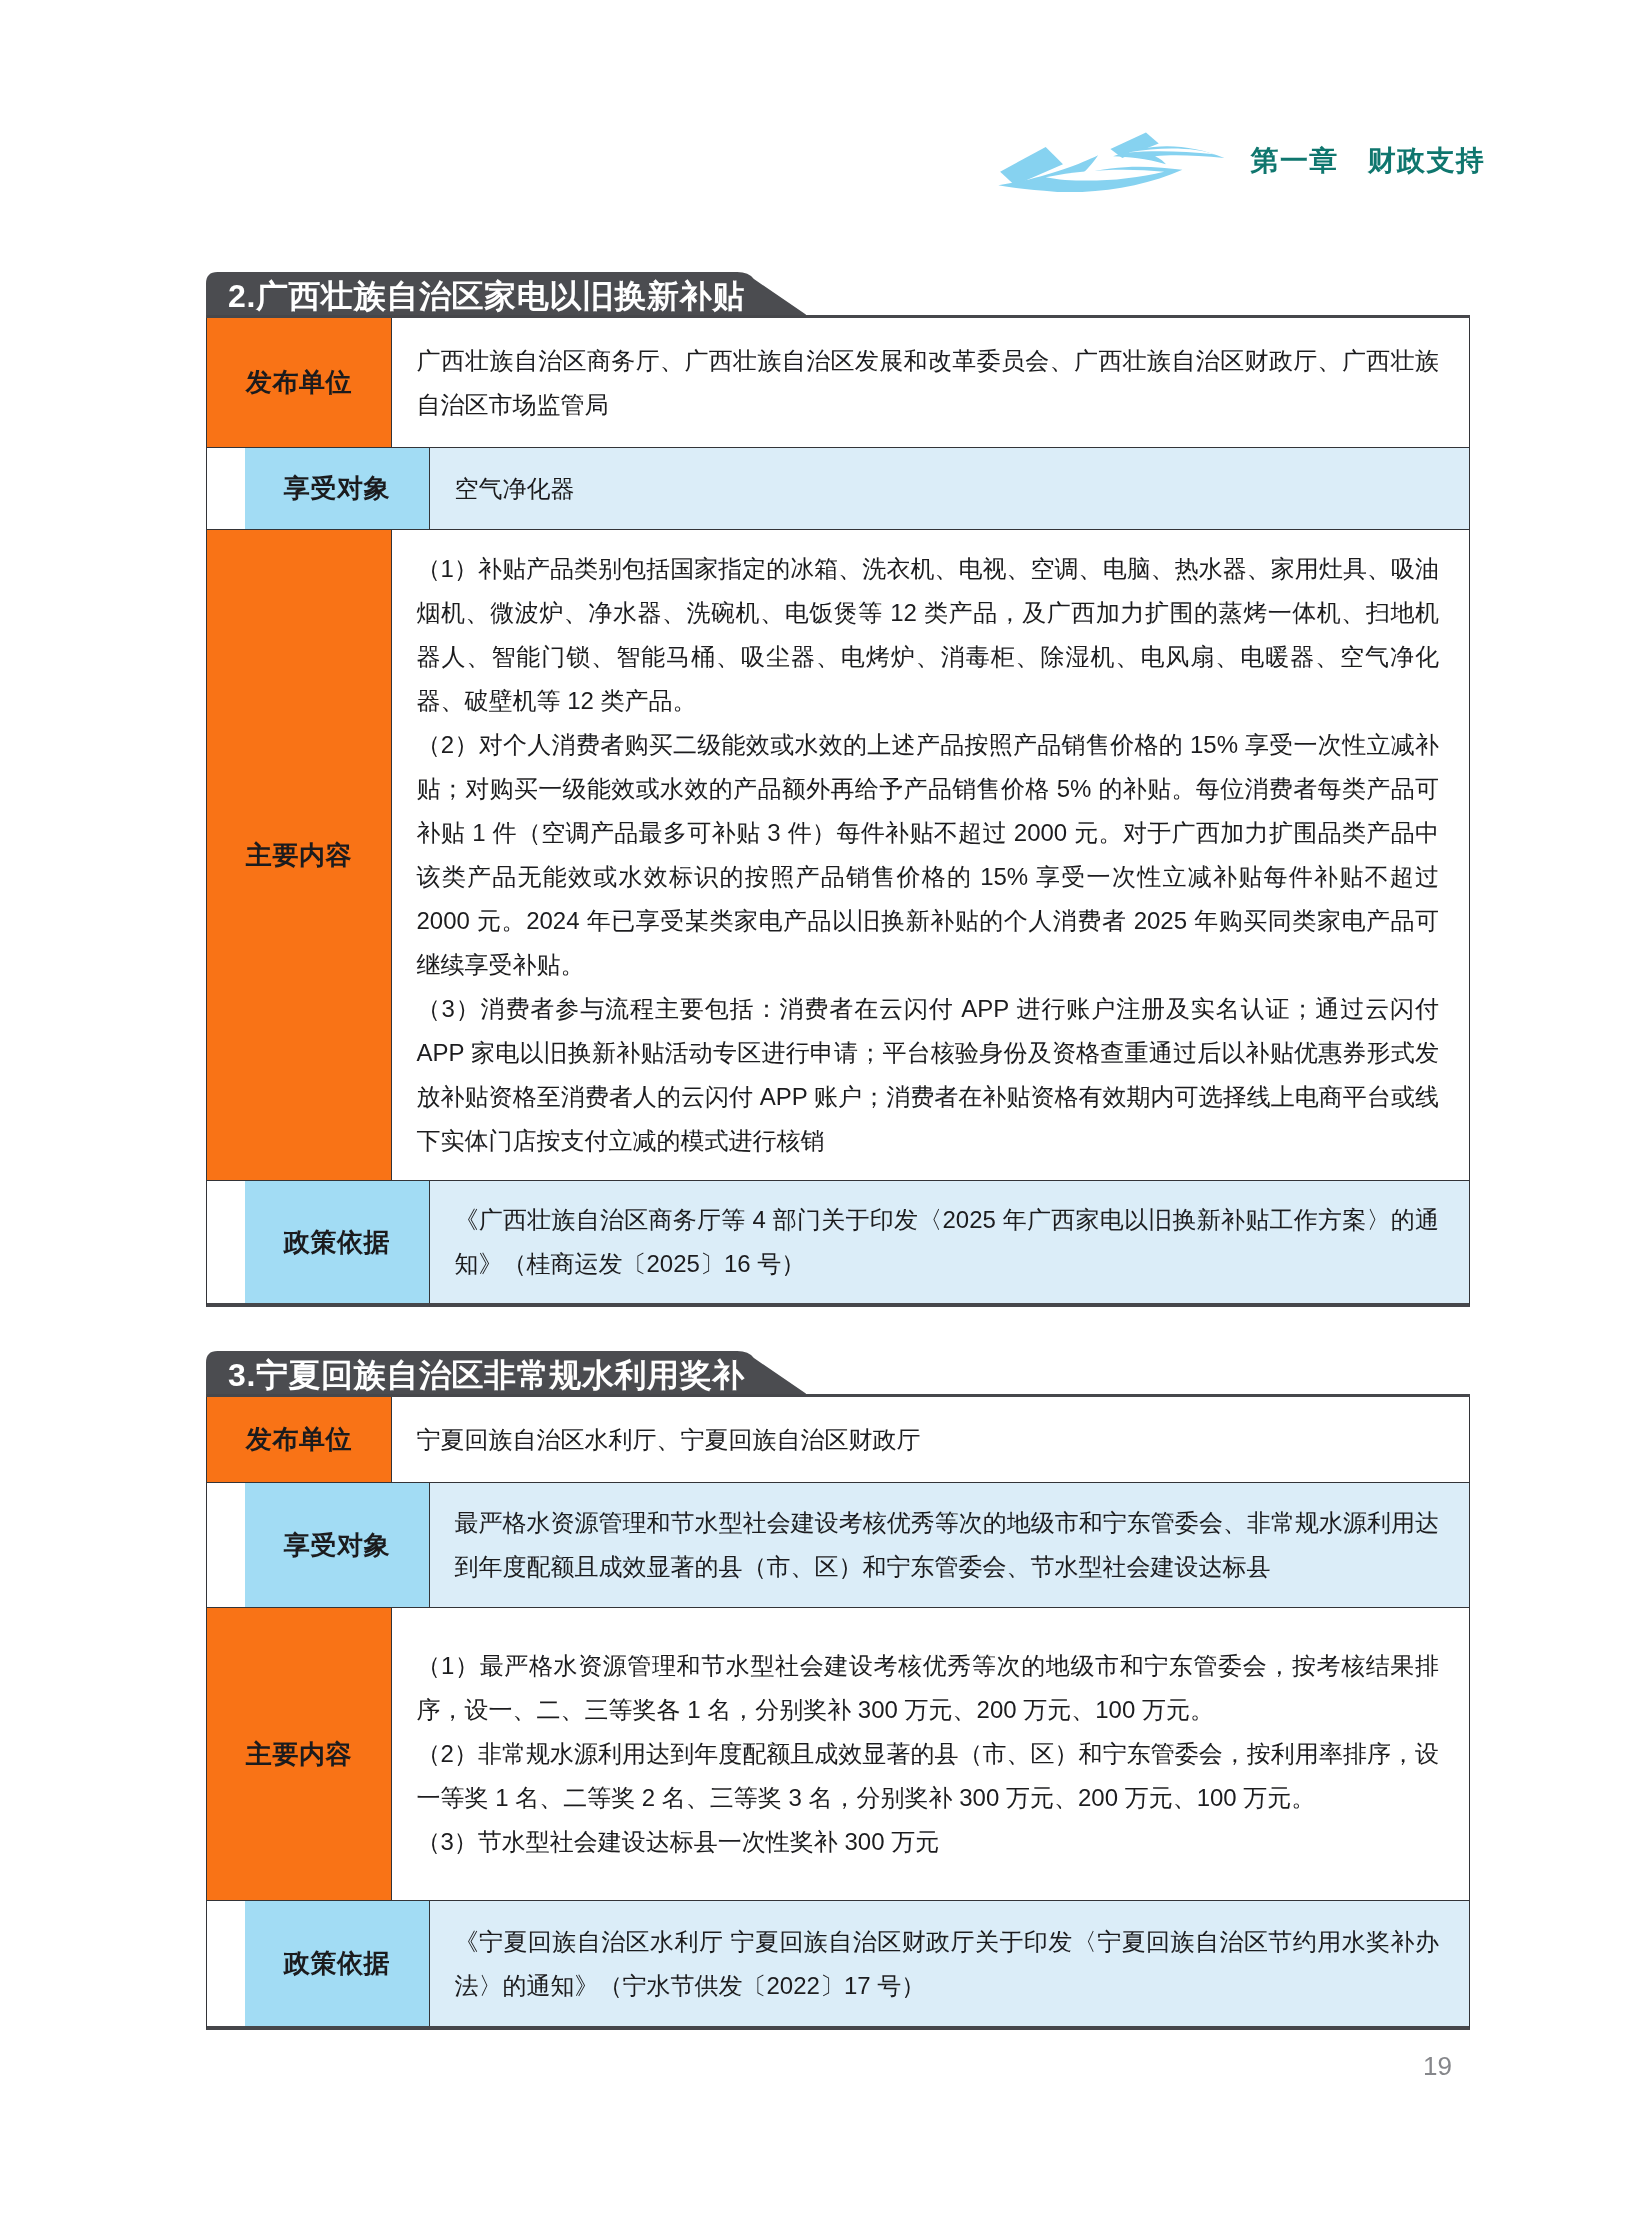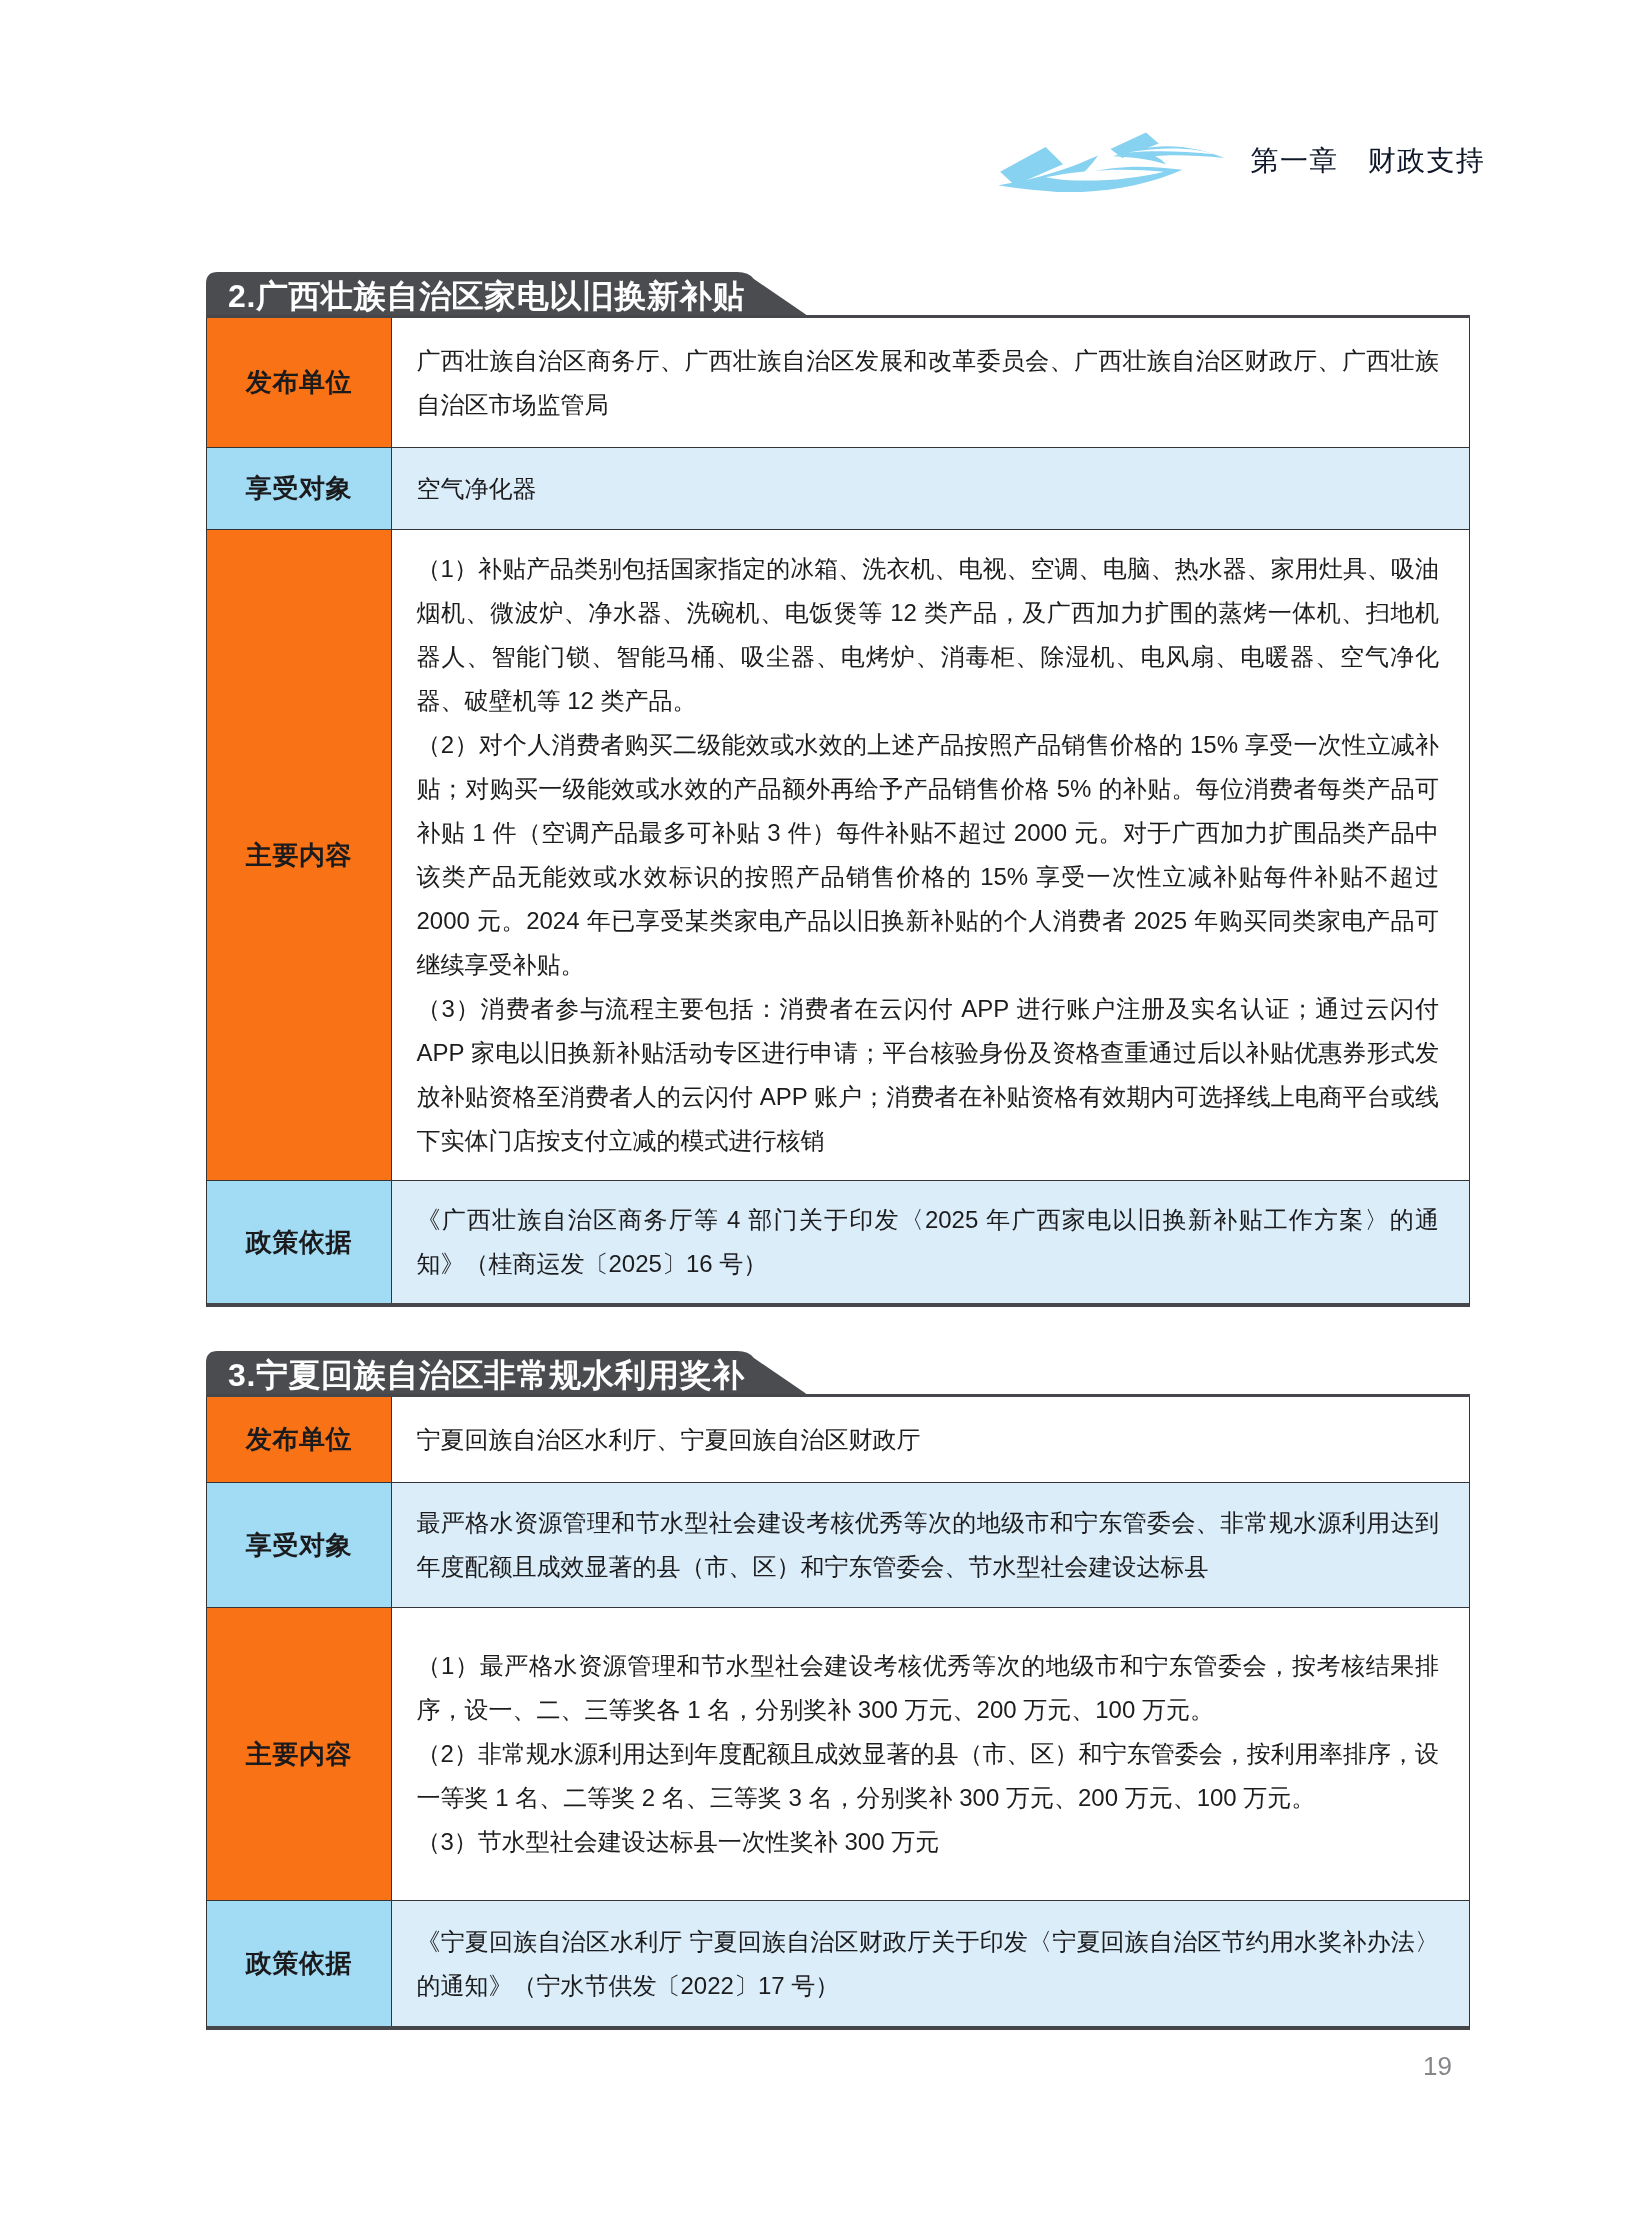--- a/index.html
+++ b/index.html
@@ -16,22 +16,22 @@
     position:absolute;
     top:129px;
     right:160px;
     display:flex;
     align-items:center;
     gap:23px;
   }
   .wave-logo{width:237px;height:63px;display:block;}
   .chapter-title{
     font-size:28px;
-    font-weight:normal;
-    color:#0f172a;
+    font-weight:bold;
+    color:#0f766e;
     letter-spacing:1.3px;
     white-space:nowrap;
   }
   
   .content{
     position:absolute;
     left:206px;
     top:272px;
     width:1264px;
   }
@@ -76,21 +76,21 @@
   }
   .pcontent p{
     margin:0;
     font-size:24px;
     line-height:44px;
     color:#1c1c1e;
     text-align:justify;
   }
   .prow--gray .plabel{background:#f97316;}
   .prow--gray .pcontent{background:#ffffff;}
-  .prow--blue .plabel{background:#a2dcf4;}
+  .prow--blue .plabel{background:#a2dcf4;margin-left:38px;}
   .prow--blue .pcontent{background:#dbedf8;}
   
   .page-number{
     position:absolute;
     top:2051px;
     right:193px;
     font-size:26px;
     color:#86878b;
   }
 </style>

